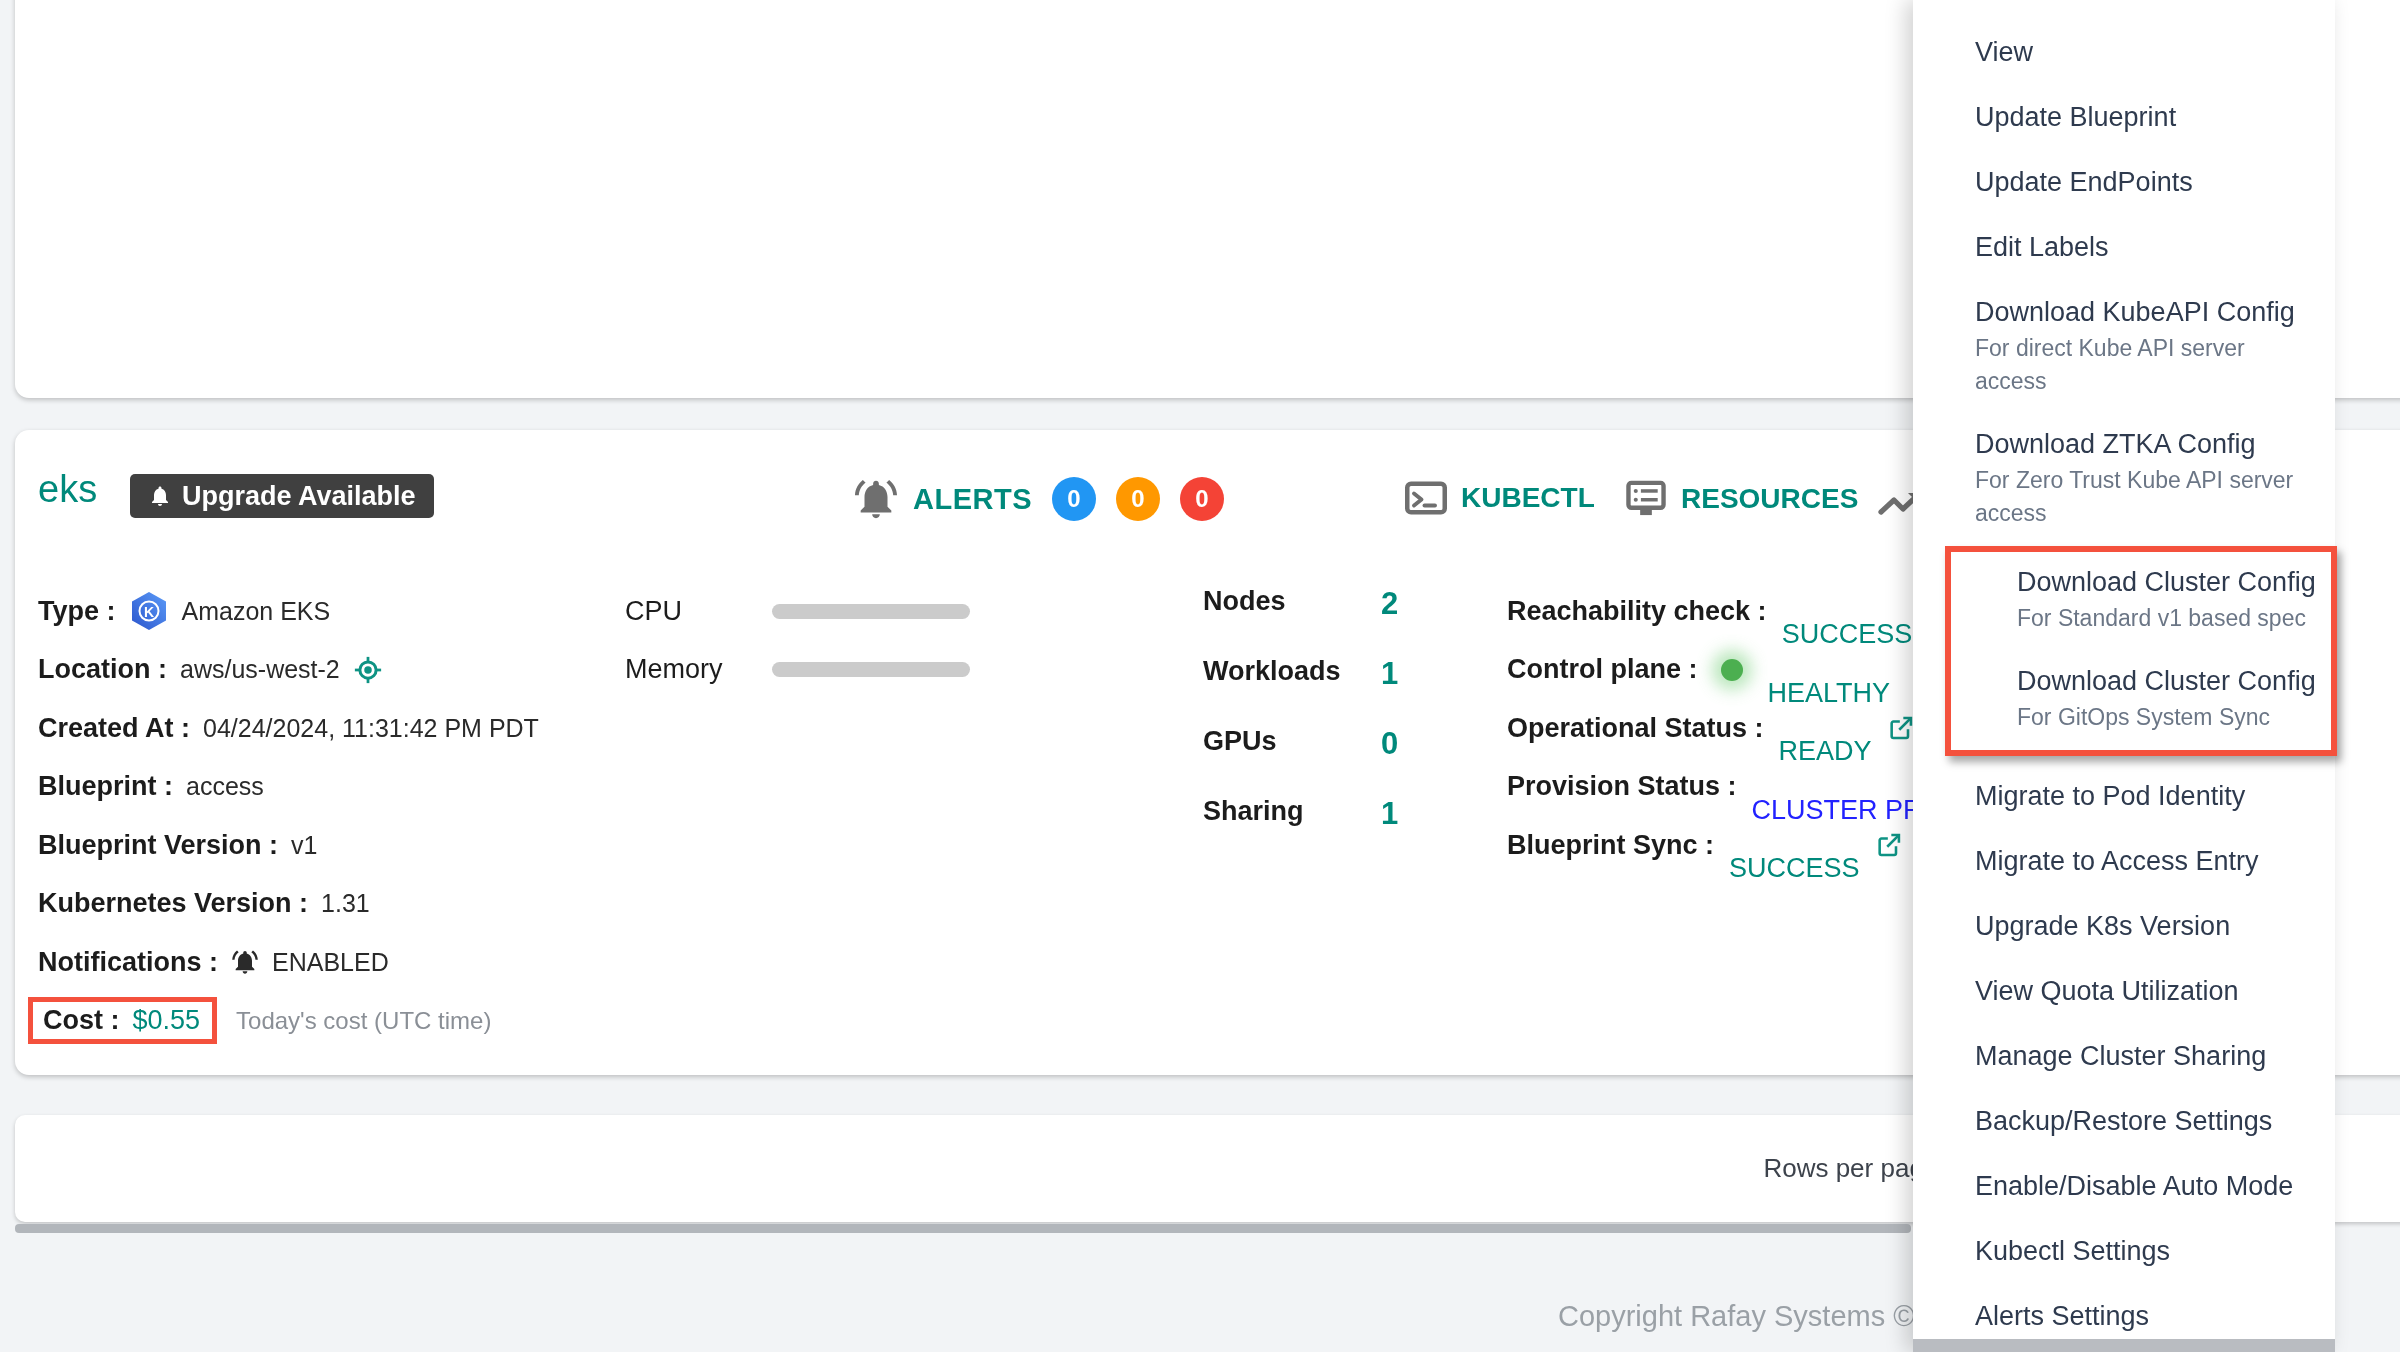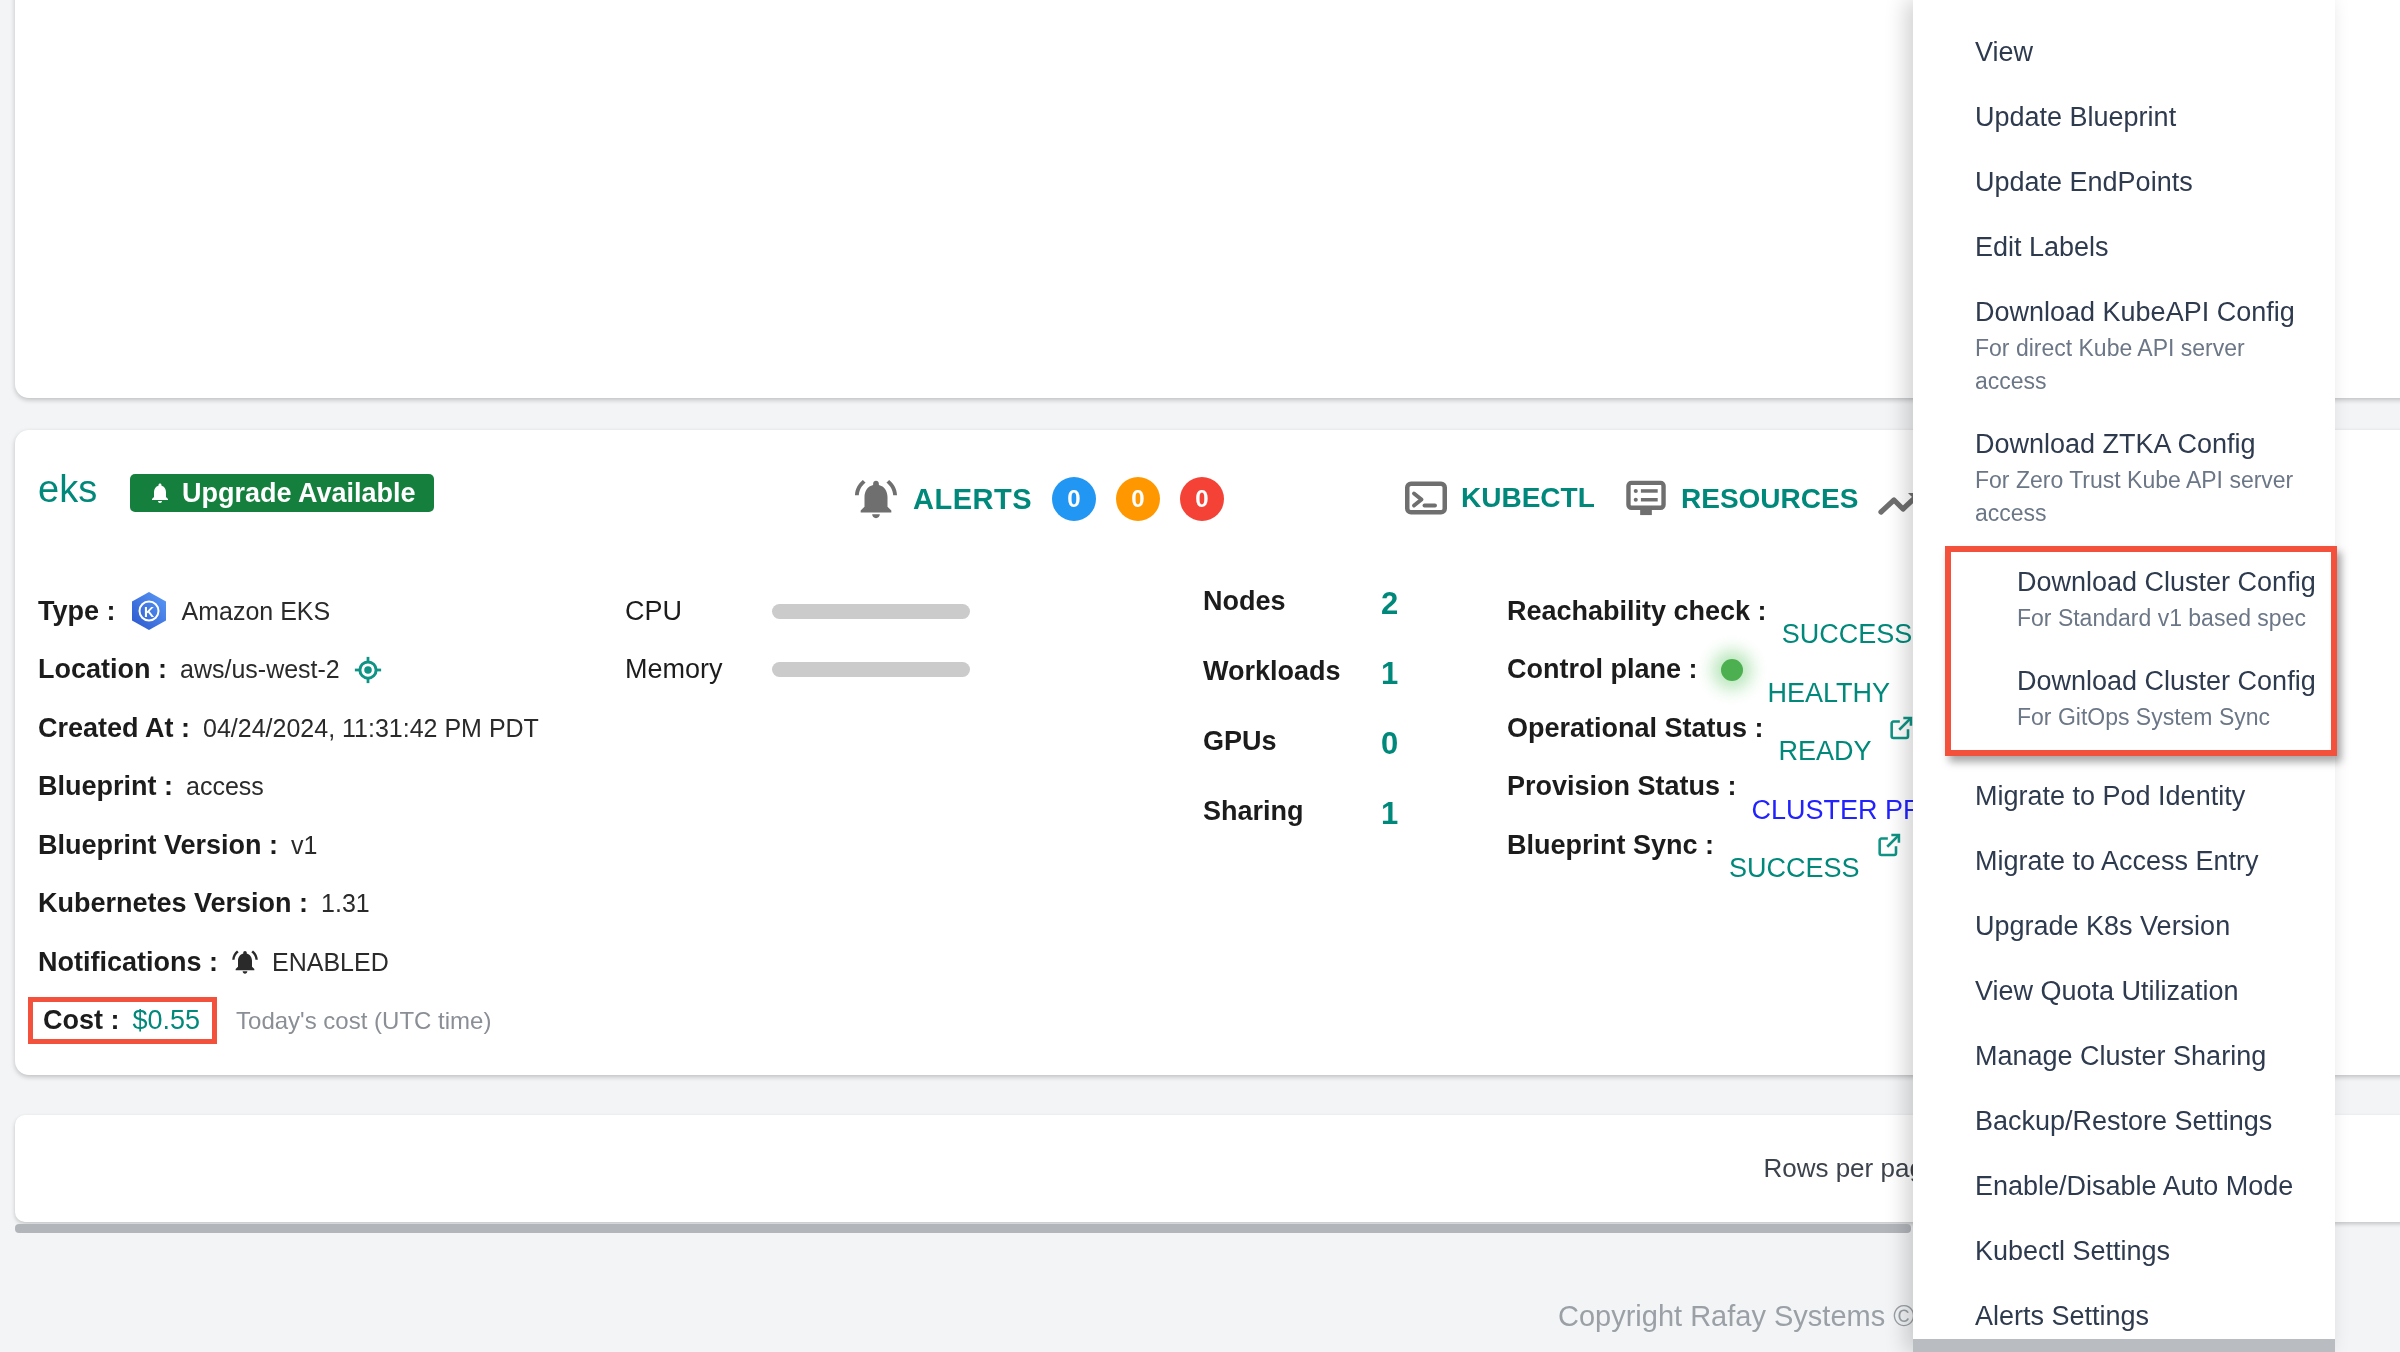--- a/index.html
+++ b/index.html
@@ -11,21 +11,21 @@
     color:#1f1f1f;
   }
   .panel { position:absolute; background:#fff; border-radius:14px; box-shadow:0 2px 5px rgba(0,0,0,0.22); }
   .top-panel { left:15px; top:-34px; right:-30px; height:432px; }
   .cluster-card { left:15px; top:430px; right:-30px; height:645px; }
   .pagination-card { left:15px; top:1115px; right:-30px; height:107px; border-radius:10px; box-shadow:0 2px 4px rgba(0,0,0,0.2); }
   .hscrollbar { position:absolute; left:15px; top:1224px; width:1896px; height:9px; background:#b2b6bb; border-radius:4px; }
 
   
   .card-title { position:absolute; left:23px; top:38px; font-size:38px; color:#00897B; }
-  .upgrade-badge { position:absolute; left:115px; top:44px; height:38px; background:#15803d; color:#fff;
+  .upgrade-badge { position:absolute; left:115px; top:44px; height:44px; background:#404040; color:#fff;
     border-radius:5px; display:flex; align-items:center; gap:10px; padding:0 18px; font-size:27px; font-weight:700; }
   .alerts-group { position:absolute; left:838px; top:46px; display:flex; align-items:center; }
   .alerts-label { color:#00897B; font-size:29px; font-weight:700; margin-left:14px; letter-spacing:0.5px; }
   .alert-badge { width:44px; height:44px; border-radius:50%; color:#fff; font-size:24px; font-weight:700;
     display:flex; align-items:center; justify-content:center; margin-left:20px; }
   .alert-badge:first-of-type { margin-left:40px; }
   .header-action { position:absolute; top:50px; display:flex; align-items:center; gap:14px;
     color:#00897B; font-size:28px; font-weight:700; cursor:pointer; }
   .action-kubectl { left:1390px; }
   .action-resources { left:1610px; }

